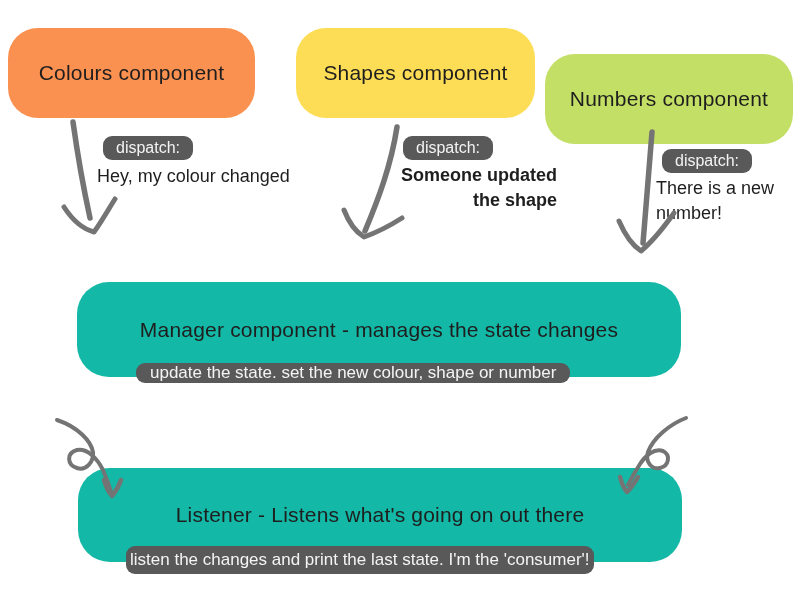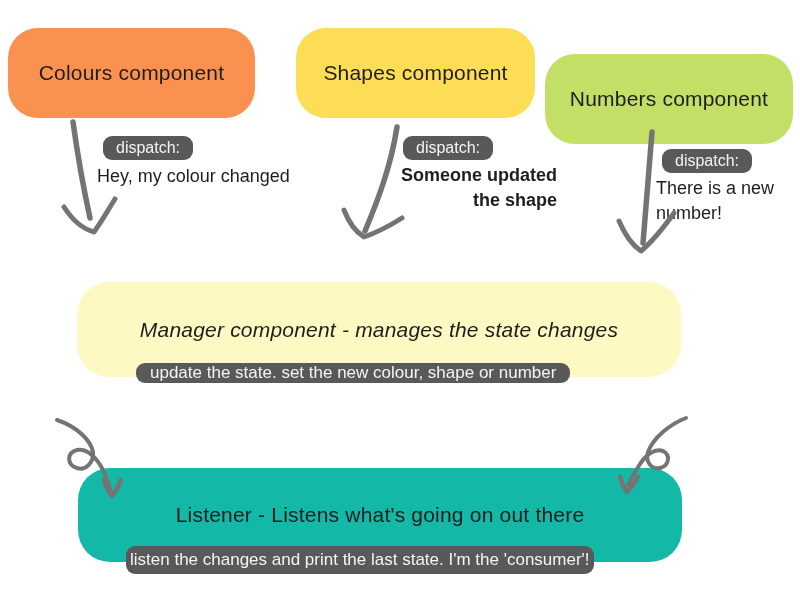--- a/index.html
+++ b/index.html
@@ -77,21 +77,21 @@
 
   <div class="badge badge-dispatch-1" style="background: rgb(89, 89, 89); color: rgb(244, 244, 244);">dispatch:</div>
   <div class="message message-1">Hey, my colour changed</div>
 
   <div class="badge badge-dispatch-2" style="background: rgb(89, 89, 89); color: rgb(244, 244, 244);">dispatch:</div>
   <div class="message message-2">Someone updated the shape</div>
 
   <div class="badge badge-dispatch-3" style="background: rgb(89, 89, 89); color: rgb(244, 244, 244);">dispatch:</div>
   <div class="message message-3">There is a new number!</div>
 
-  <div class="box manager-box" style="background: #fef9c3; font-style: italic;">
+  <div class="box manager-box" style="background: #14b8a6;">
     <span class="box-label">Manager component - manages the state changes</span>
   </div>
   <div class="badge badge-manager" style="background: rgb(89, 89, 89); color: rgb(244, 244, 244);">update the state. set the new colour, shape or number</div>
 
   <div class="box listener-box" style="background: #14b8a6;">
     <span class="box-label">Listener - Listens what's going on out there</span>
   </div>
   <div class="badge badge-listener" style="background: rgb(89, 89, 89); color: rgb(244, 244, 244);">listen the changes and print the last state. I'm the 'consumer'!</div>
 
   <svg class="arrows-layer" width="800" height="600" viewBox="0 0 800 600" xmlns="http://www.w3.org/2000/svg">

